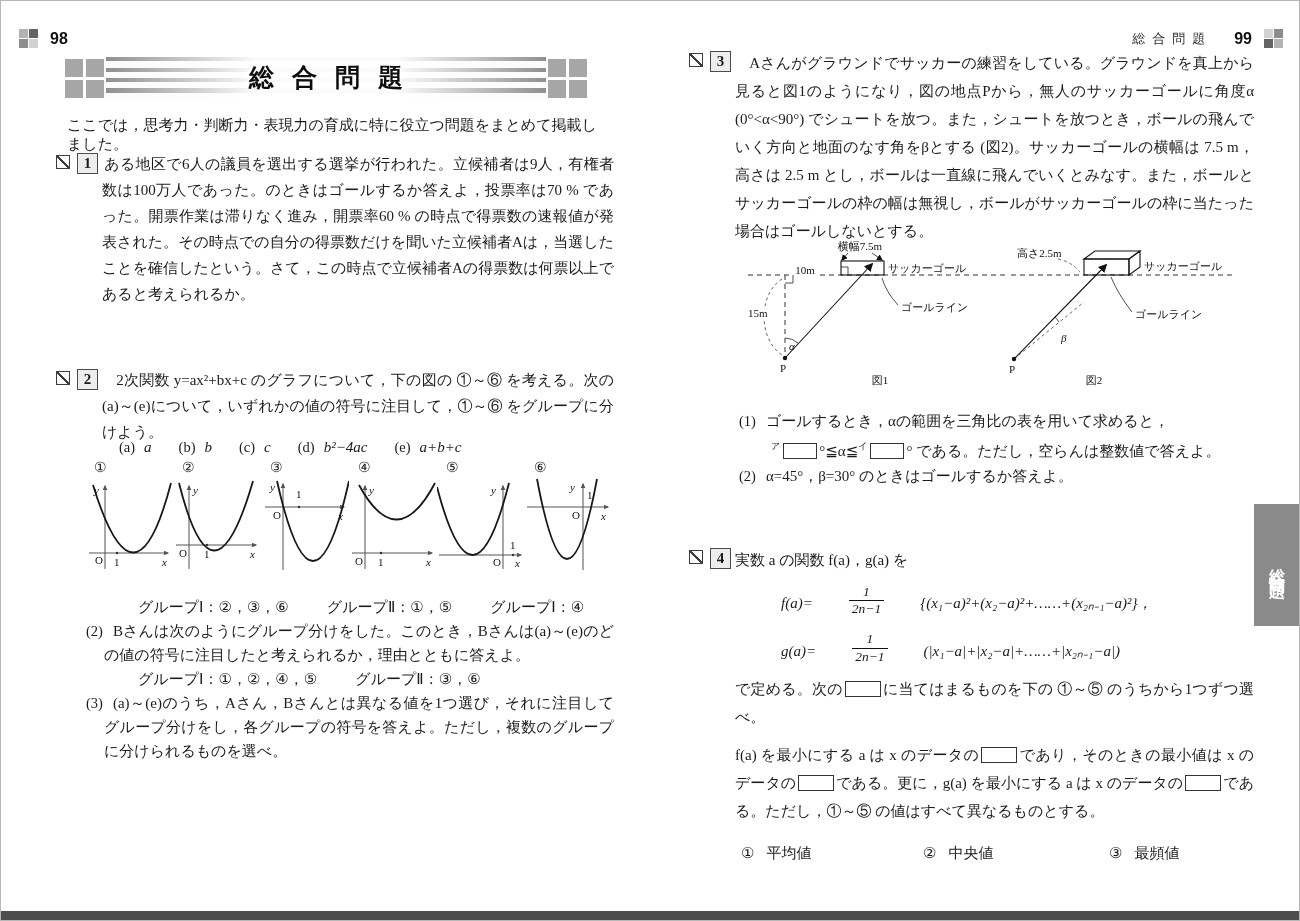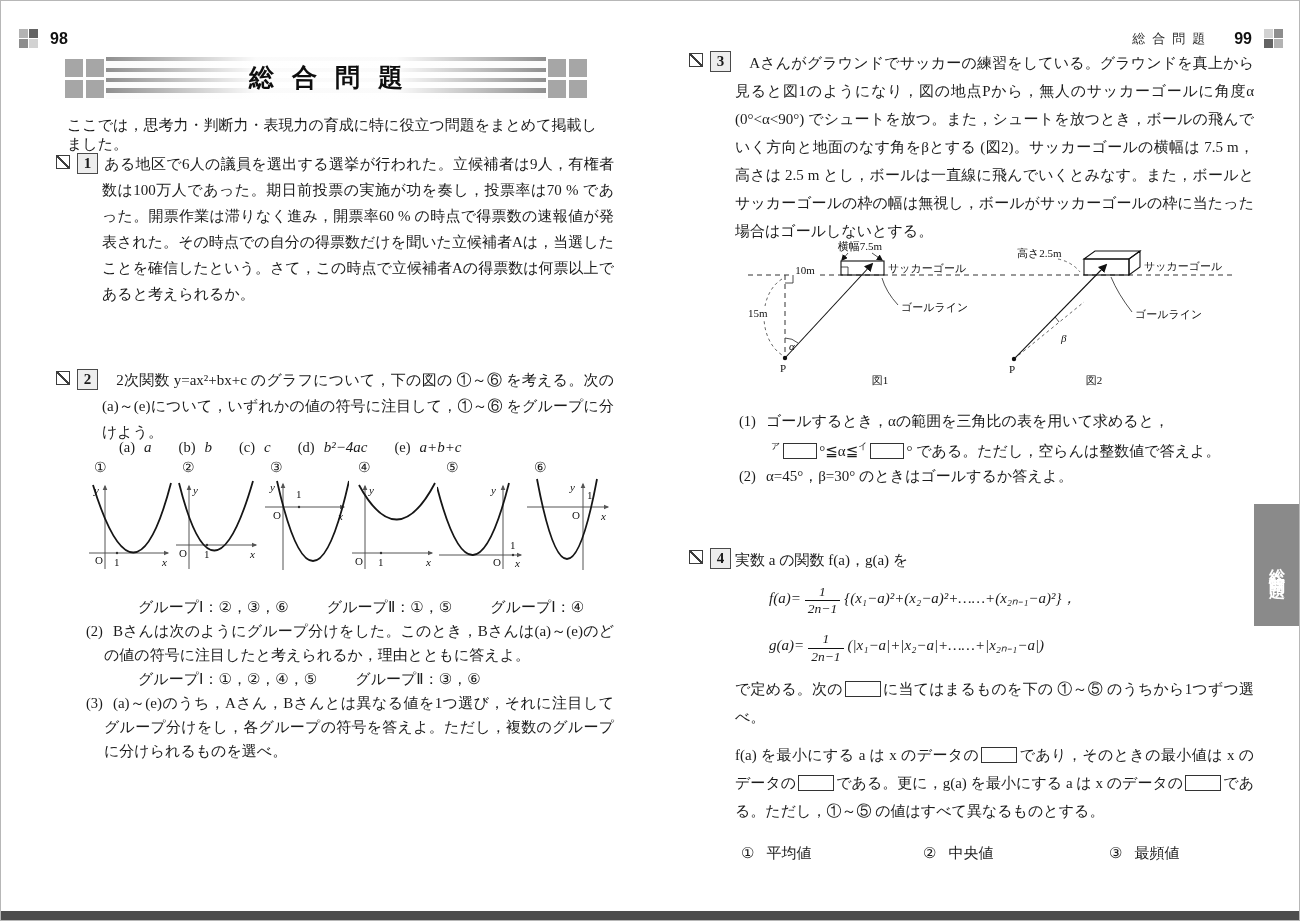--- a/index.html
+++ b/index.html
@@ -75,21 +75,21 @@
   .fdash2 { stroke:#555; stroke-width:0.9; stroke-dasharray:3 3; fill:none; }
   .fsolid { stroke:#111; stroke-width:1.1; fill:none; }
   .fthin { stroke:#222; stroke-width:0.8; fill:none; }
 
   
   .blank { display:inline-block; width:34px; height:16px; border:1.1px solid #333; vertical-align:-3px; margin:0 2px; background:#fff; }
   .blank-sm { width:36px; }
   .blanktag { font-size:9px; vertical-align:7px; margin-right:1px; }
 
   
-  .formula { margin:10px 0 0 34px; font-size:15px; display:flex; align-items:flex-start; }
+  .formula { margin:10px 0 0 46px; font-size:15px; display:flex; align-items:flex-end;gap:32px; }
   .frac { display:inline-flex; flex-direction:column; align-items:center; margin:0 4px; font-size:13.5px; line-height:1.2; }
   .frac .den { border-top:1px solid #111; padding:0 3px; }
 
   
   .choices { margin-top:14px; padding-left:6px; display:grid; grid-template-columns:182px 186px auto; row-gap:6px; font-size:15px; }
   .choice { display:flex; gap:12px; }
 
   .side-tab { position:absolute; right:0; top:503px; width:45px; height:122px; background:#8a8a8a;
     color:#fff; writing-mode:vertical-rl; display:flex; align-items:center; justify-content:center;
     font-weight:bold; font-size:16px; letter-spacing:5px; font-family:"Liberation Sans", sans-serif; }
@@ -139,21 +139,21 @@
       <span class="banner-title">総合問題</span>
     </div>
 
     <div class="intro-line">ここでは，思考力・判断力・表現力の育成に特に役立つ問題をまとめて掲載しました。</div>
 
     <div class="problem" style="left:55px; top:150px; width:558px;">
       <div class="marker-col">
         <span class="chkoff"></span>
         <span class="numbox">1</span>
       </div>
-      <div class="prob-body" style="text-indent:0.15em;">ある地区で6人の議員を選出する選挙が行われた。立候補者は9人，有権者数は100万人であった。期日前投票の実施が功を奏し，投票率は70 % であった。開票作業は滞りなく進み，開票率60 % の時点で得票数の速報値が発表された。その時点での自分の得票数だけを聞いた立候補者Aは，当選したことを確信したという。さて，この時点で立候補者Aの得票数は何票以上であると考えられるか。</div>
+      <div class="prob-body" style="text-indent:0.15em;">ある地区で6人の議員を選出する選挙が行われた。立候補者は9人，有権者数は100万人であった。のときはゴールするか答えよ，投票率は70 % であった。開票作業は滞りなく進み，開票率60 % の時点で得票数の速報値が発表された。その時点での自分の得票数だけを聞いた立候補者Aは，当選したことを確信したという。さて，この時点で立候補者Aの得票数は何票以上であると考えられるか。</div>
     </div>
 
     <div class="problem" style="left:55px; top:366px; width:558px;">
       <div class="marker-col">
         <span class="chkoff"></span>
         <span class="numbox">2</span>
       </div>
       <div class="prob-body indent1">2次関数 y=ax²+bx+c のグラフについて，下の図の ①～⑥ を考える。次の(a)～(e)について，いずれかの値の符号に注目して，①～⑥ をグループに分けよう。</div>
     </div>
 

